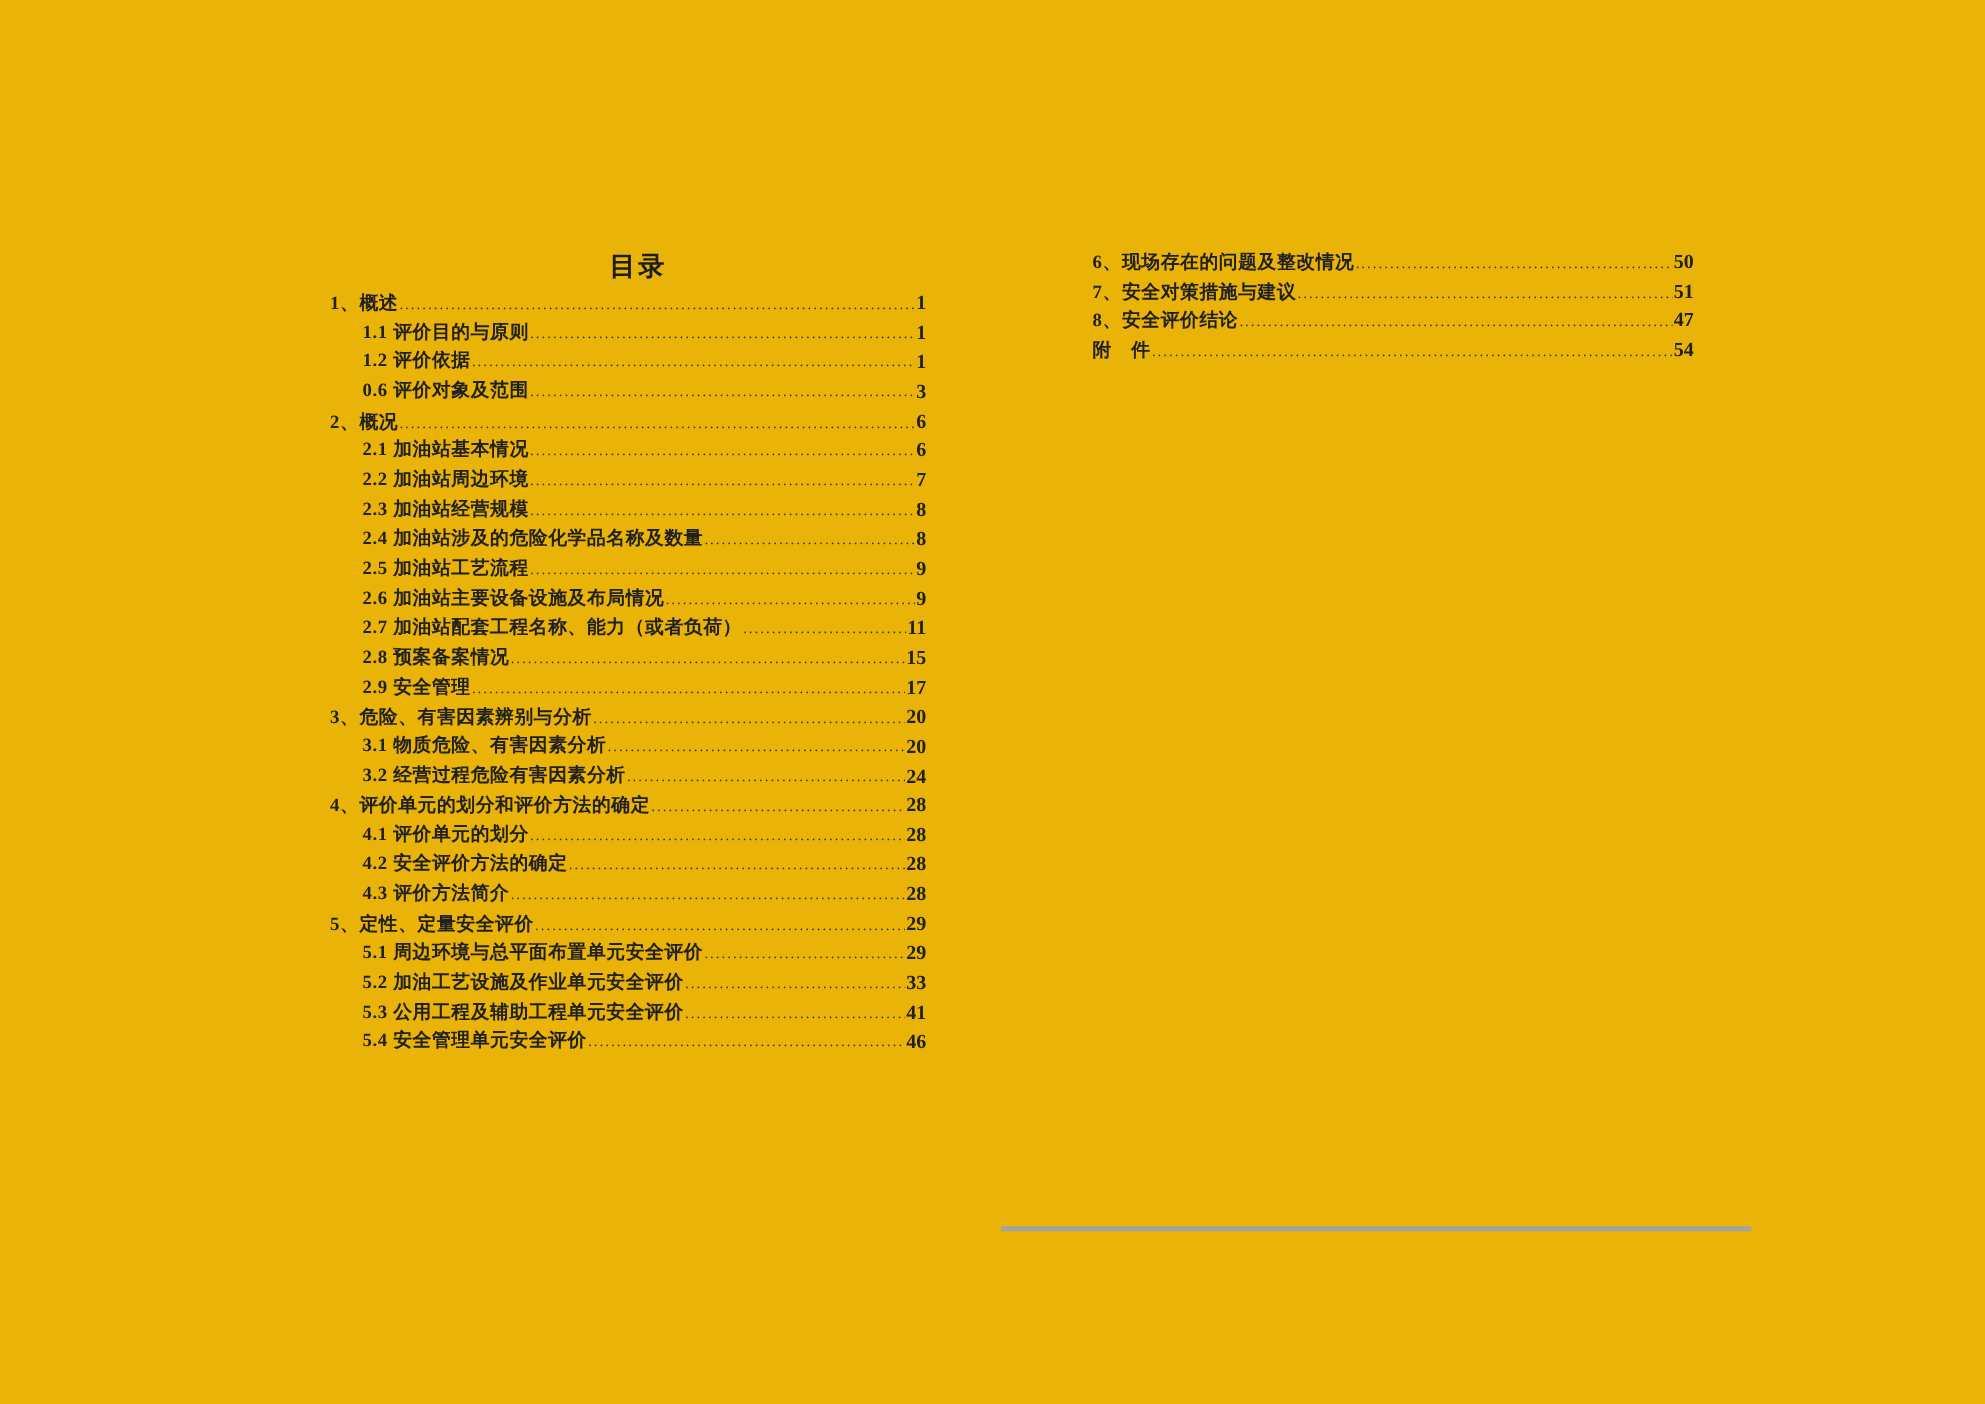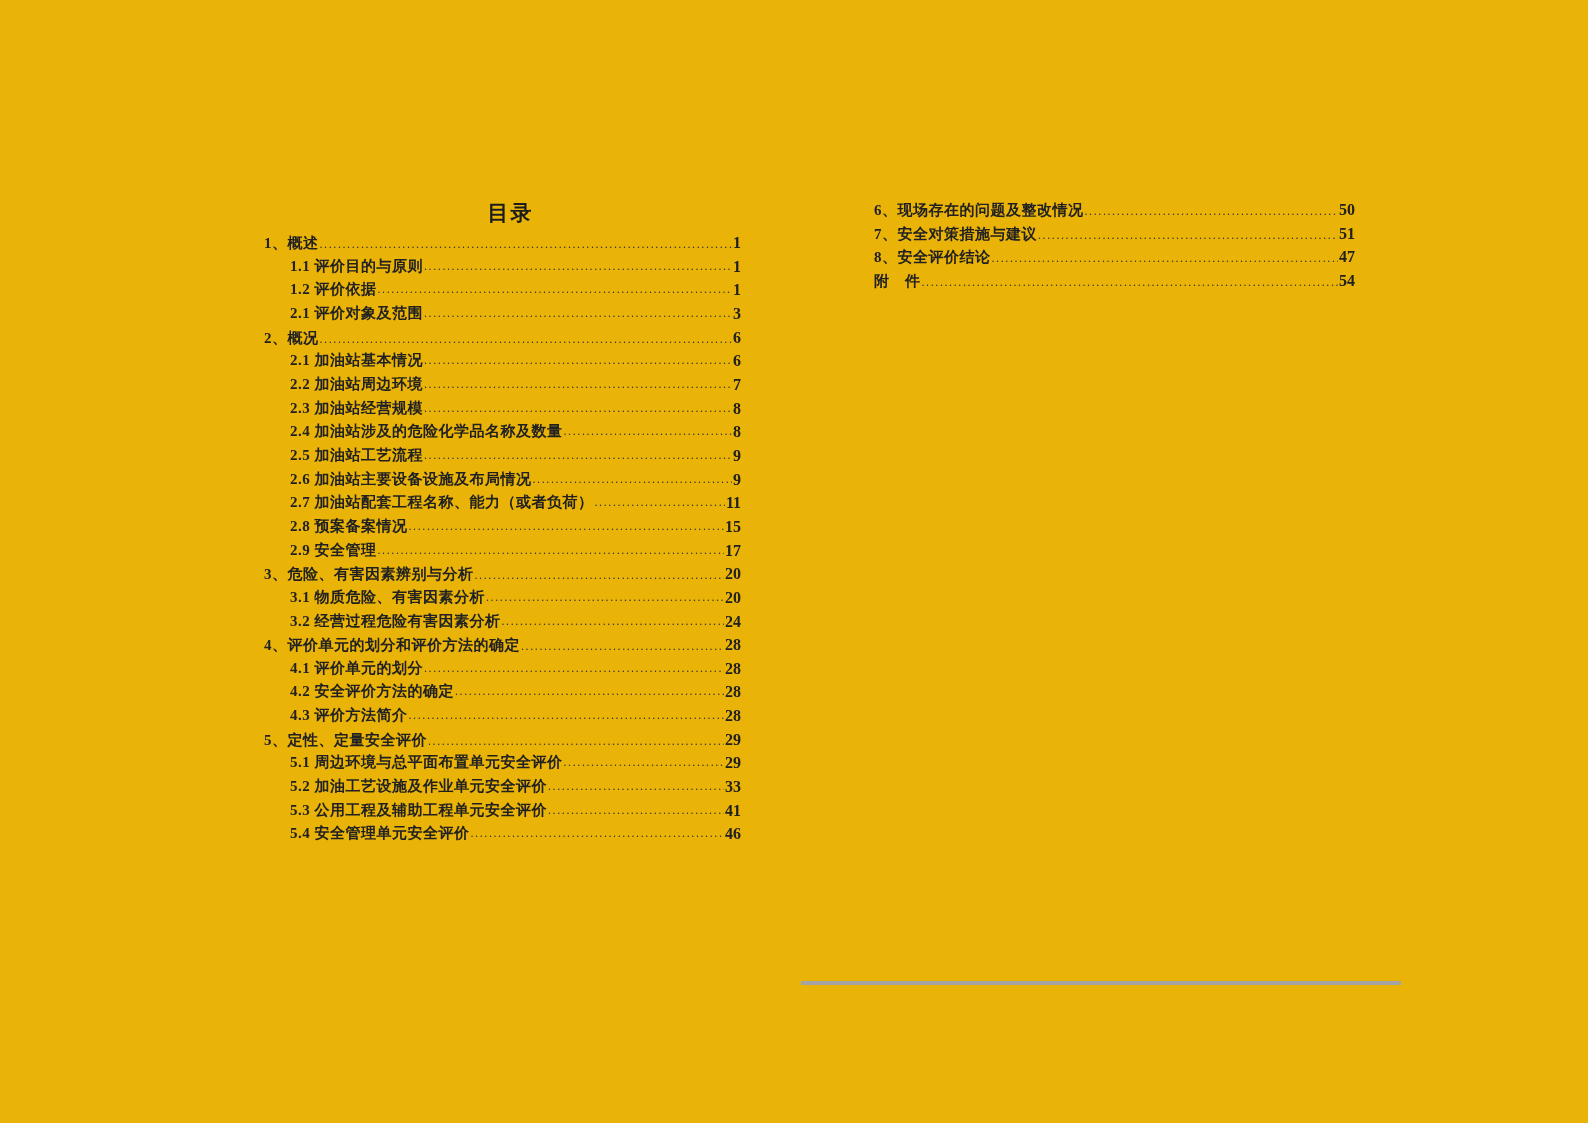--- a/index.html
+++ b/index.html
@@ -94,21 +94,21 @@
           <span class="toc-label">1.1 评价目的与原则</span>
           <span class="toc-dots"></span>
           <span class="toc-page">1</span>
         </div>
         <div class="toc-row level-2">
           <span class="toc-label">1.2 评价依据</span>
           <span class="toc-dots"></span>
           <span class="toc-page">1</span>
         </div>
         <div class="toc-row level-2">
-          <span class="toc-label">2.1 评价对象及范围</span>
+          <span class="toc-label">0.6 评价对象及范围</span>
           <span class="toc-dots"></span>
           <span class="toc-page">3</span>
         </div>
         <div class="toc-row level-1">
           <span class="toc-label">2、概况</span>
           <span class="toc-dots"></span>
           <span class="toc-page">6</span>
         </div>
         <div class="toc-row level-2">
           <span class="toc-label">2.1 加油站基本情况</span>

